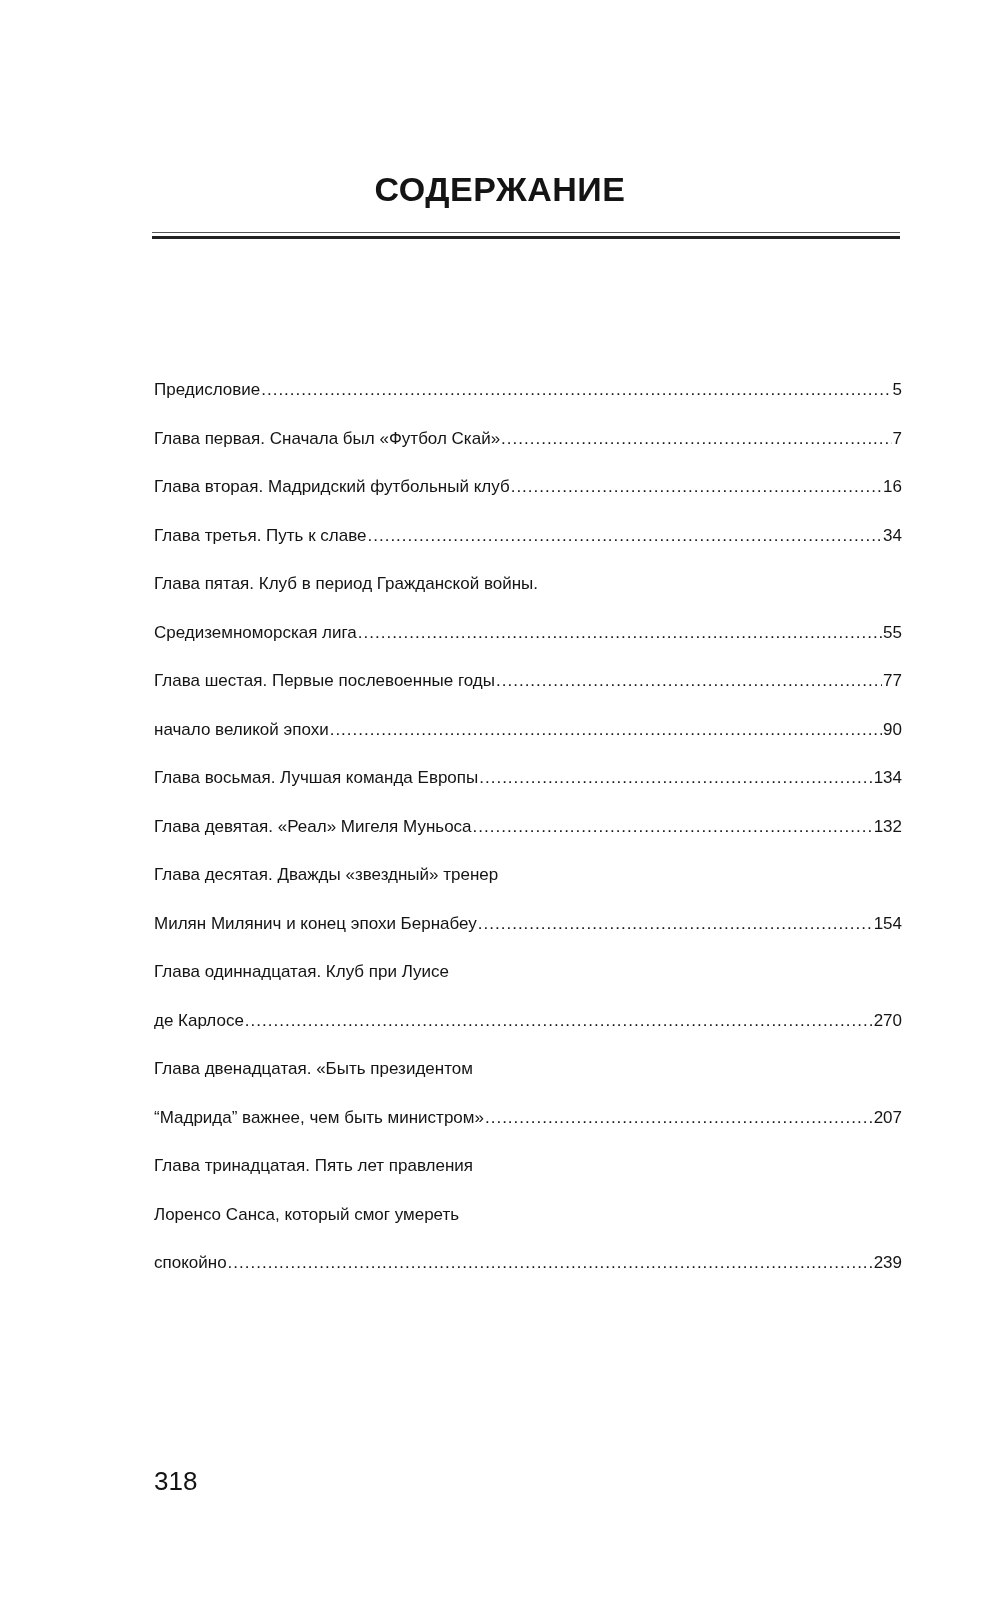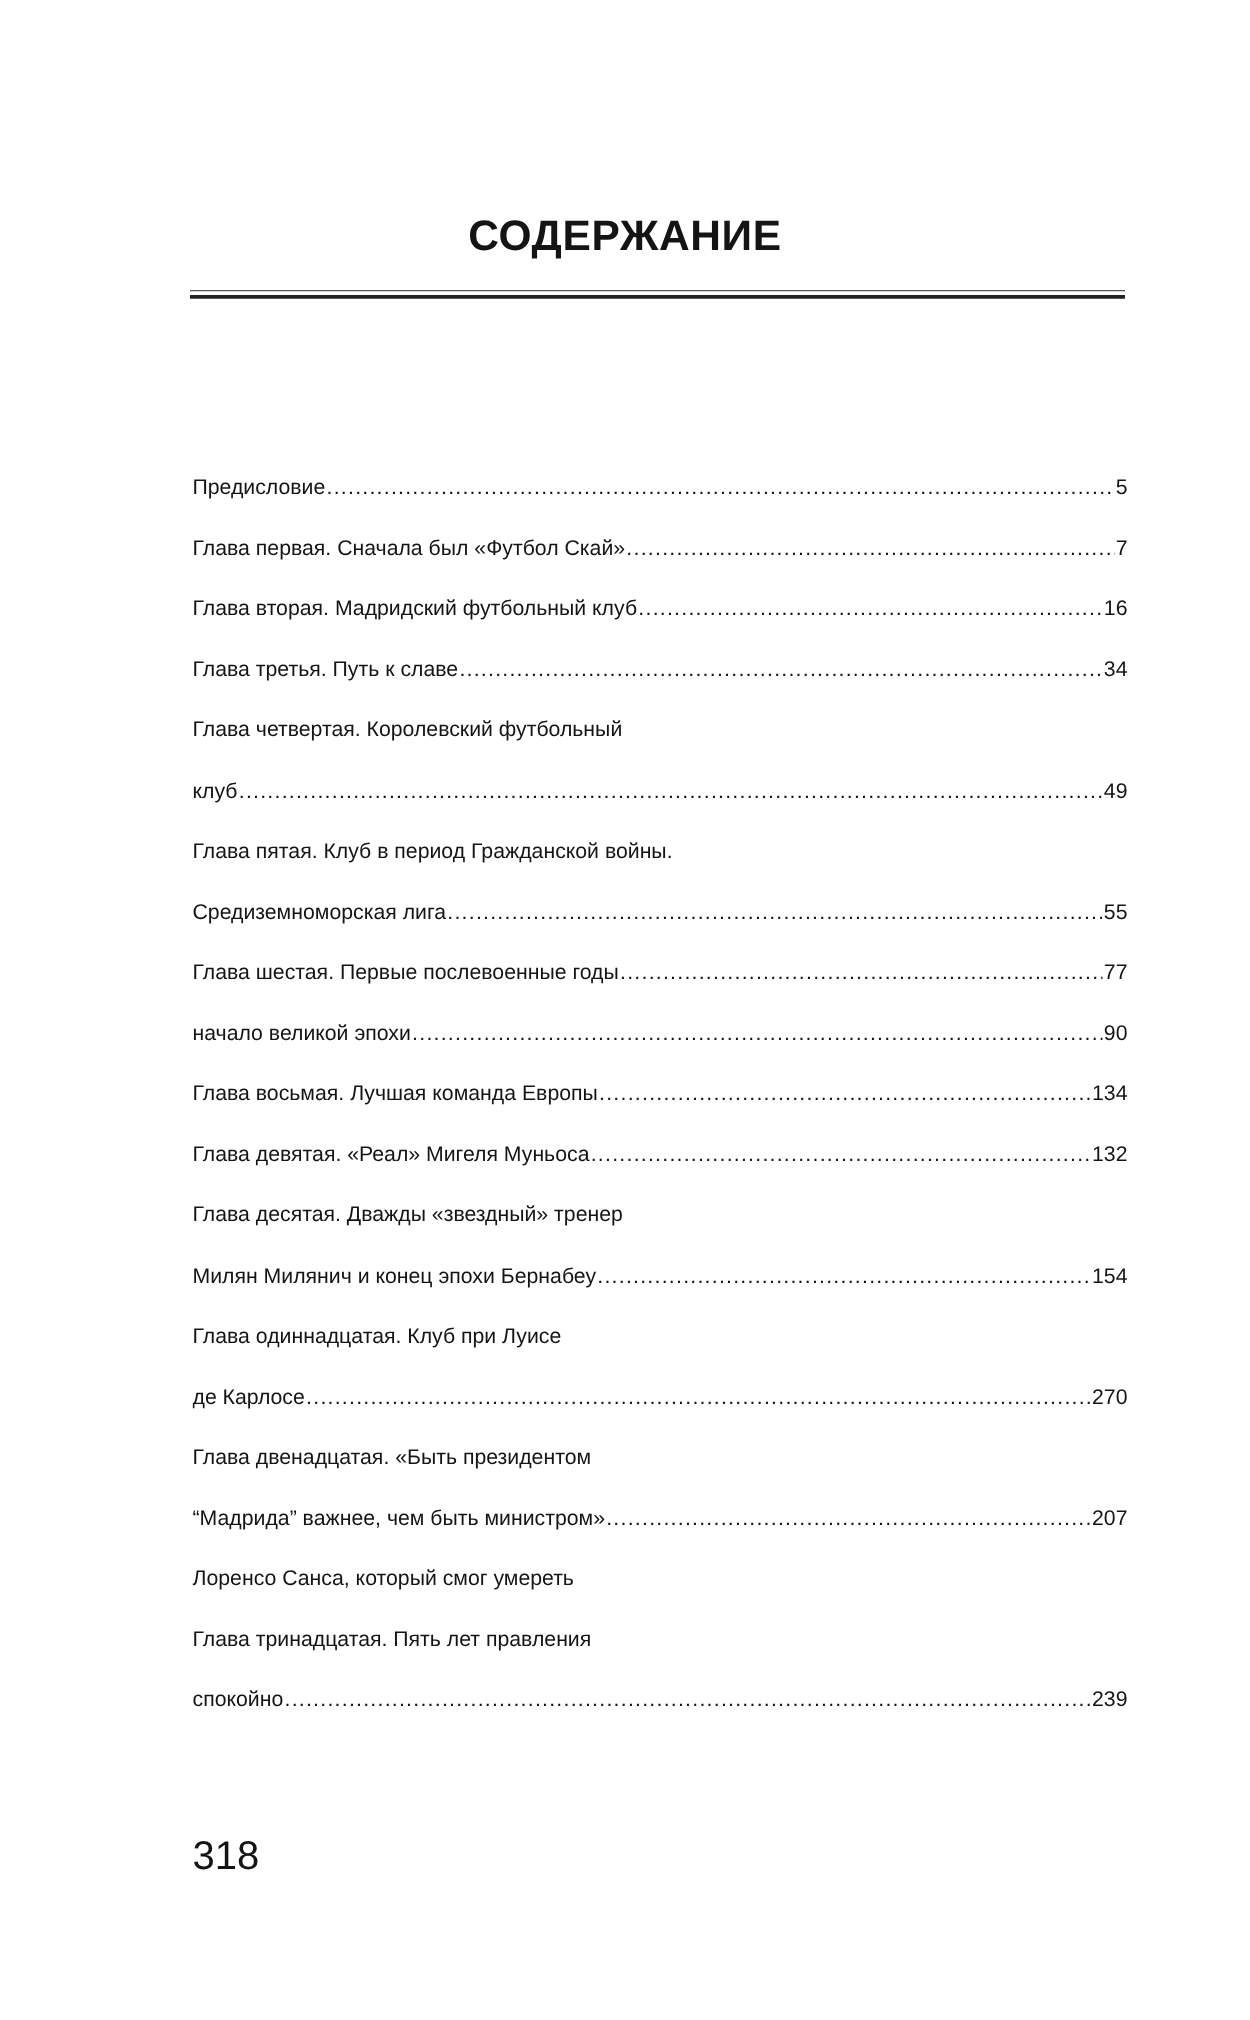--- a/index.html
+++ b/index.html
@@ -12,21 +12,21 @@
   .rule2 { position:absolute; left:152px; width:748px; top:236px; height:3px; background:#222; }
   .toc { position:absolute; left:154px; top:366px; width:748px; font-size:17px; }
   .entry { position:relative; }
   .line { height:48.5px; line-height:48.5px; white-space:nowrap; overflow:hidden; }
   .last { display:flex; align-items:baseline; }
   .last .txt { flex:0 0 auto; }
   .last .dots { flex:1 1 auto; overflow:hidden; white-space:nowrap; letter-spacing:1px; margin:0 1px; }
   .last .dots::after { content:"......................................................................................................................................................................................"; }
   .last .pg { flex:0 0 auto; }
   .ch { }
-  .pageno { position:absolute; left:154px; top:1466px; font-size:32px; }
+  .pageno { position:absolute; left:154px; top:1466px; font-size:26px; }
 </style>
 </head>
 <body>
 
 <div class="title" style="left:-50px;width:1100px;">СОДЕРЖАНИЕ</div>
 <div class="rule"></div>
 <div class="rule2"></div>
 
 <div class="toc">
 
@@ -55,28 +55,20 @@
   </div>
 
   <div class="entry">
     <div class="line last">
       <span class="txt"><span class="ch">Глава третья</span><span>. Путь к славе</span></span>
       <span class="dots"></span>
       <span class="pg">34</span>
     </div>
   </div>
 
-  <div class="entry">
-    <div class="line"><span class="ch">Глава четвертая</span><span>. Королевский футбольный</span></div>
-    <div class="line last">
-      <span class="txt">клуб</span>
-      <span class="dots"></span>
-      <span class="pg">49</span>
-    </div>
-  </div>
 
   <div class="entry">
     <div class="line"><span class="ch">Глава пятая</span><span>. Клуб в период Гражданской войны.</span></div>
     <div class="line last">
       <span class="txt">Средиземноморская лига</span>
       <span class="dots"></span>
       <span class="pg">55</span>
     </div>
   </div>
 
@@ -133,22 +125,22 @@
   <div class="entry">
     <div class="line"><span class="ch">Глава двенадцатая</span><span>. «Быть президентом</span></div>
     <div class="line last">
       <span class="txt">“Мадрида” важнее, чем быть министром»</span>
       <span class="dots"></span>
       <span class="pg">207</span>
     </div>
   </div>
 
   <div class="entry">
+    <div class="line"><span class="ch">Глава тринадцатая</span><span>. Пять лет правления</span></div>
     <div class="line">Лоренсо Санса, который смог умереть</div>
-    <div class="line"><span class="ch">Глава тринадцатая</span><span>. Пять лет правления</span></div>
     <div class="line last">
       <span class="txt">спокойно</span>
       <span class="dots"></span>
       <span class="pg">239</span>
     </div>
   </div>
 </div>
 
 <div class="pageno">318</div>
 

